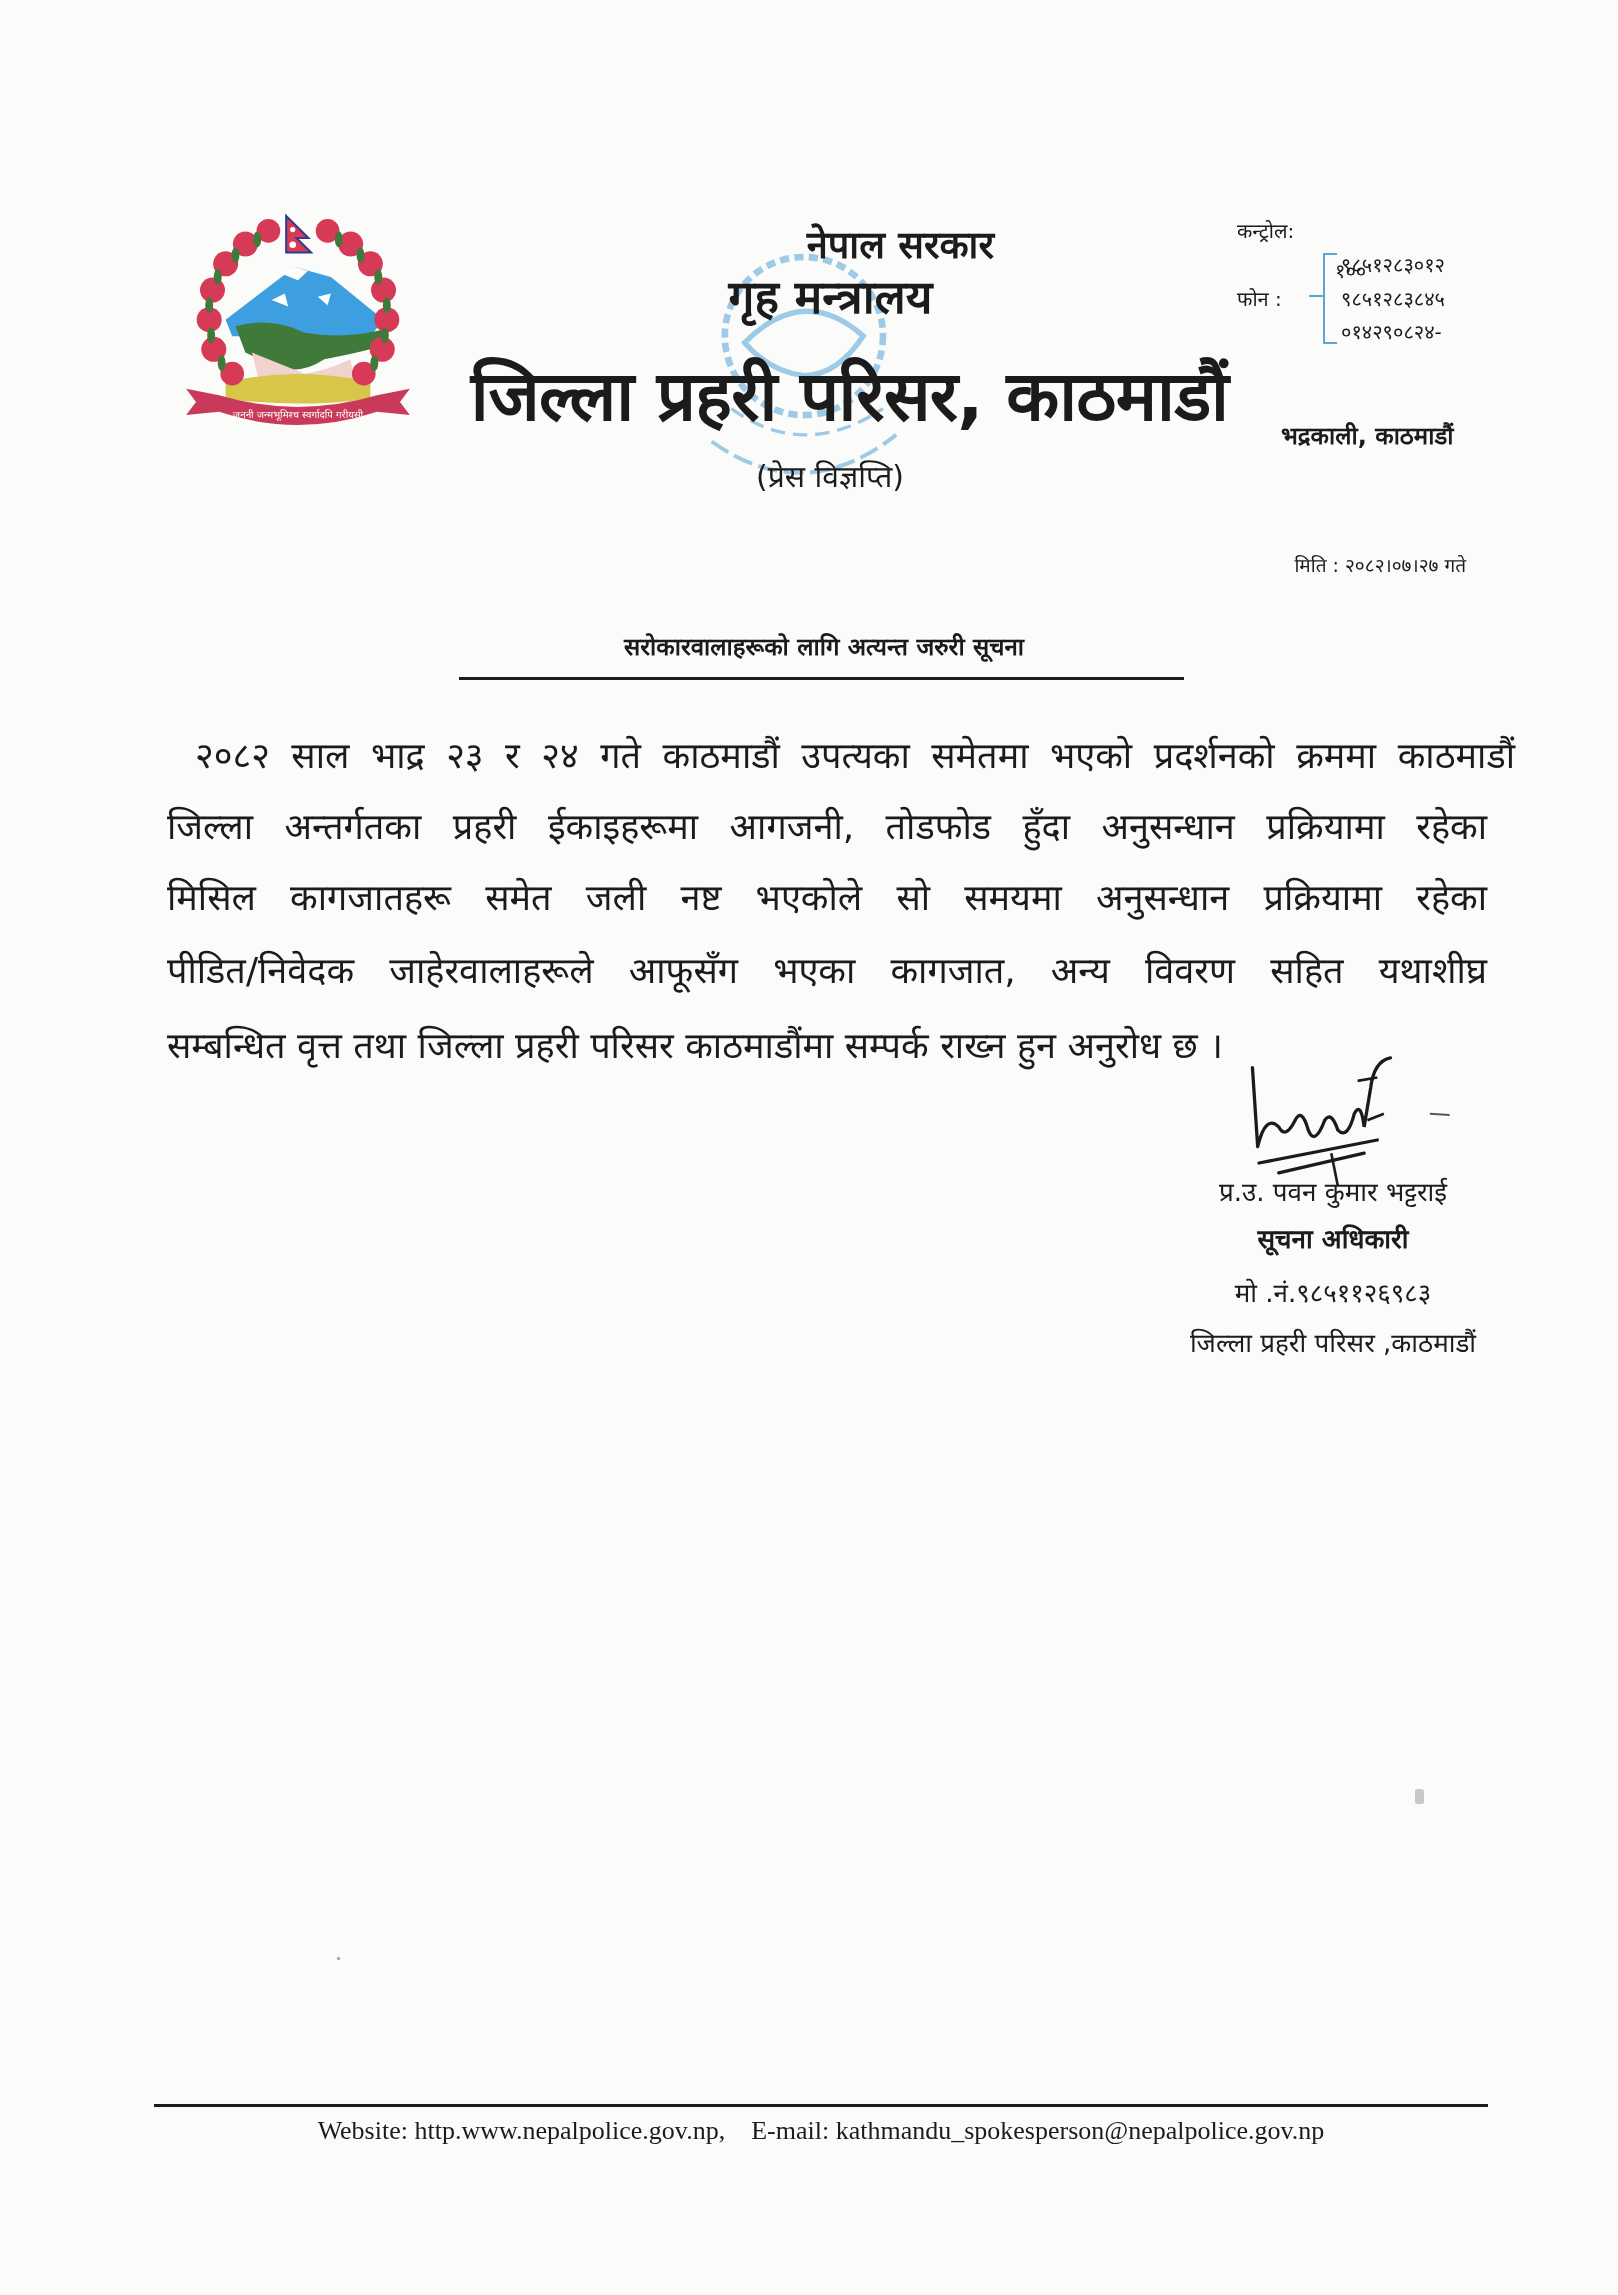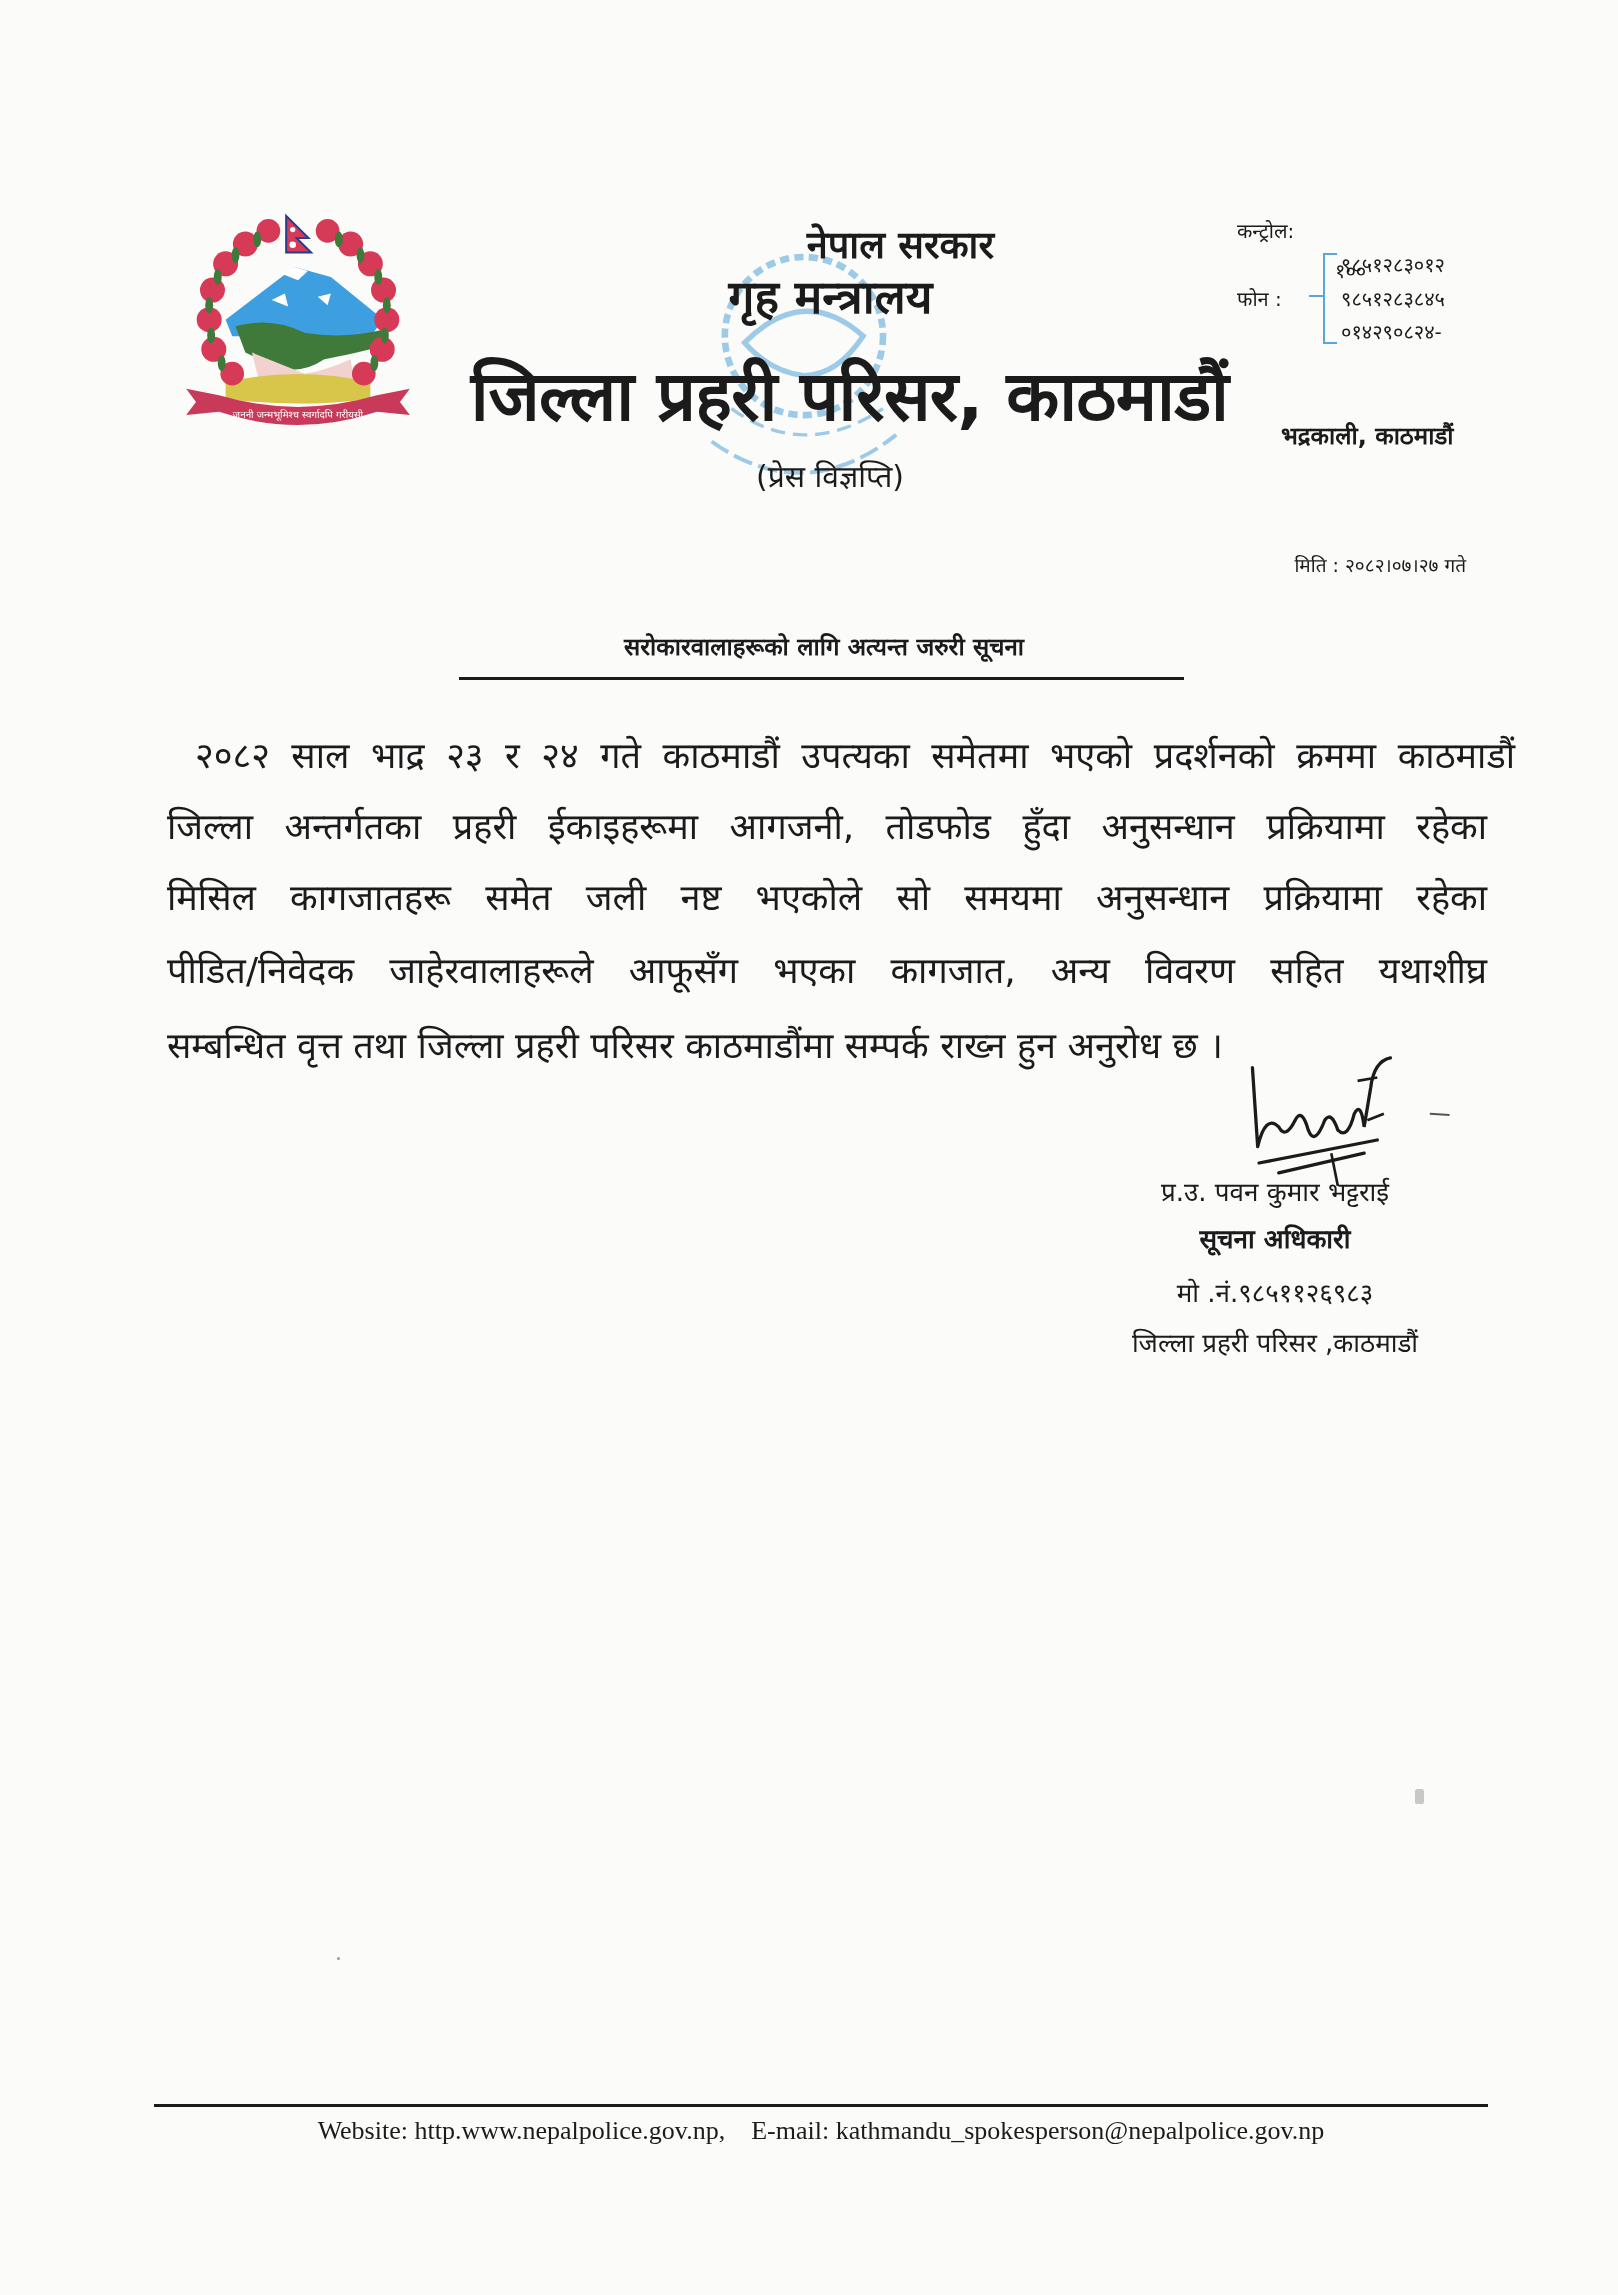--- a/index.html
+++ b/index.html
@@ -20,21 +20,21 @@
   .contact .row { position:absolute; white-space:nowrap; }
   .brace { position:absolute; left:86px; top:36px; width:12px; height:87px; border-left:2px solid #5aa7d6; border-top:2px solid #5aa7d6; border-bottom:2px solid #5aa7d6; }
   .brace-tick { position:absolute; left:72px; top:78px; width:14.5px; height:0; border-top:2px solid #5aa7d6; }
   .address { left:1237px; top:418px; font-size:24px; font-weight:bold; white-space:nowrap;margin-left:44px; }
   .date { left:1120px; top:552px; width:346px; text-align:right; font-size:19px; white-space:nowrap; }
   .subject { left:455px; top:629px; width:738px; text-align:center; font-weight:bold; font-size:24px; white-space:nowrap; }
   .subject-rule { left:459px; top:677px; width:725px; height:3.3px; background:#1b1b1b; }
   .body-line { left:167px; width:1320px; font-size:36px; white-space:nowrap; text-align:justify; text-align-last:justify; }
   .body-line.last { text-align-last:left; }
   .sig-area { left:1239px; top:1048px; width:224px; height:138px; }
-  .sign-line { left:1051px; width:448px; text-align:center; font-size:26px; white-space:nowrap; }
+  .sign-line { left:1109px; width:448px; text-align:center; font-size:26px; white-space:nowrap; }
   .sign-line.bold { font-weight:bold; }
   .footer-rule { left:154px; top:2104px; width:1334px; height:2.6px; background:#1b1b1b; }
   .footer { left:154px; top:2116px; width:1334px; text-align:center; font-family:Liberation Serif, serif; font-size:26px; white-space:pre; }
   .speck { width:5.3px; height:5.3px; border-radius:50%; background:#9a9a9a; }
 </style>
 </head>
 <body>
 
 <div class="abs emblem">
   <svg width="250" height="244" viewBox="0 0 380 370">

